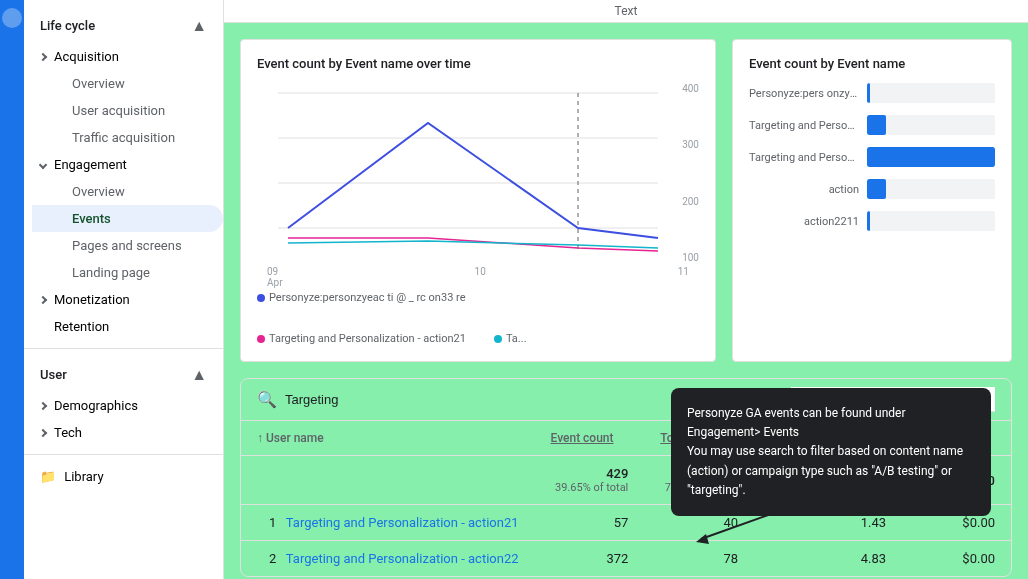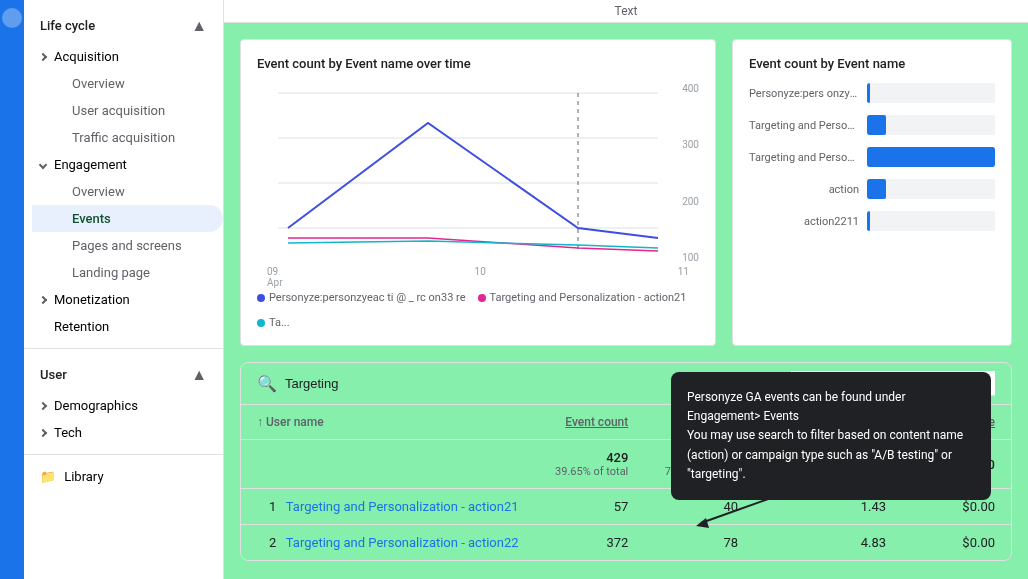--- a/index.html
+++ b/index.html
@@ -161,21 +161,21 @@
     .x-axis-labels {
       display: flex;
       justify-content: space-between;
       font-size: 10px;
       color: #9aa0a6;
       padding: 0 10px;
     }
 
     .chart-legend {
       display: flex;
-      gap: 12px;
+      gap: 28px;
       flex-wrap: wrap;
       margin-top: 8px;
       font-size: 11px;
       color: #5f6368;
     }
 
     .legend-item {
       display: flex;
       align-items: center;
       gap: 4px;
@@ -294,21 +294,21 @@
     .table th {
       padding: 10px 16px;
       font-size: 12px;
       font-weight: 500;
       color: #5f6368;
       text-align: left;
       border-bottom: 1px solid #e0e0e0;
       white-space: nowrap;
     }
 
-    .table th.right { text-align: right; }
+    .table th.right { text-align: left; }
     .table th.underline { text-decoration: underline; cursor: pointer; }
 
     .table td {
       padding: 10px 16px;
       font-size: 13px;
       color: #202124;
       border-bottom: 1px solid #e0e0e0;
       text-align: right;
     }
 

